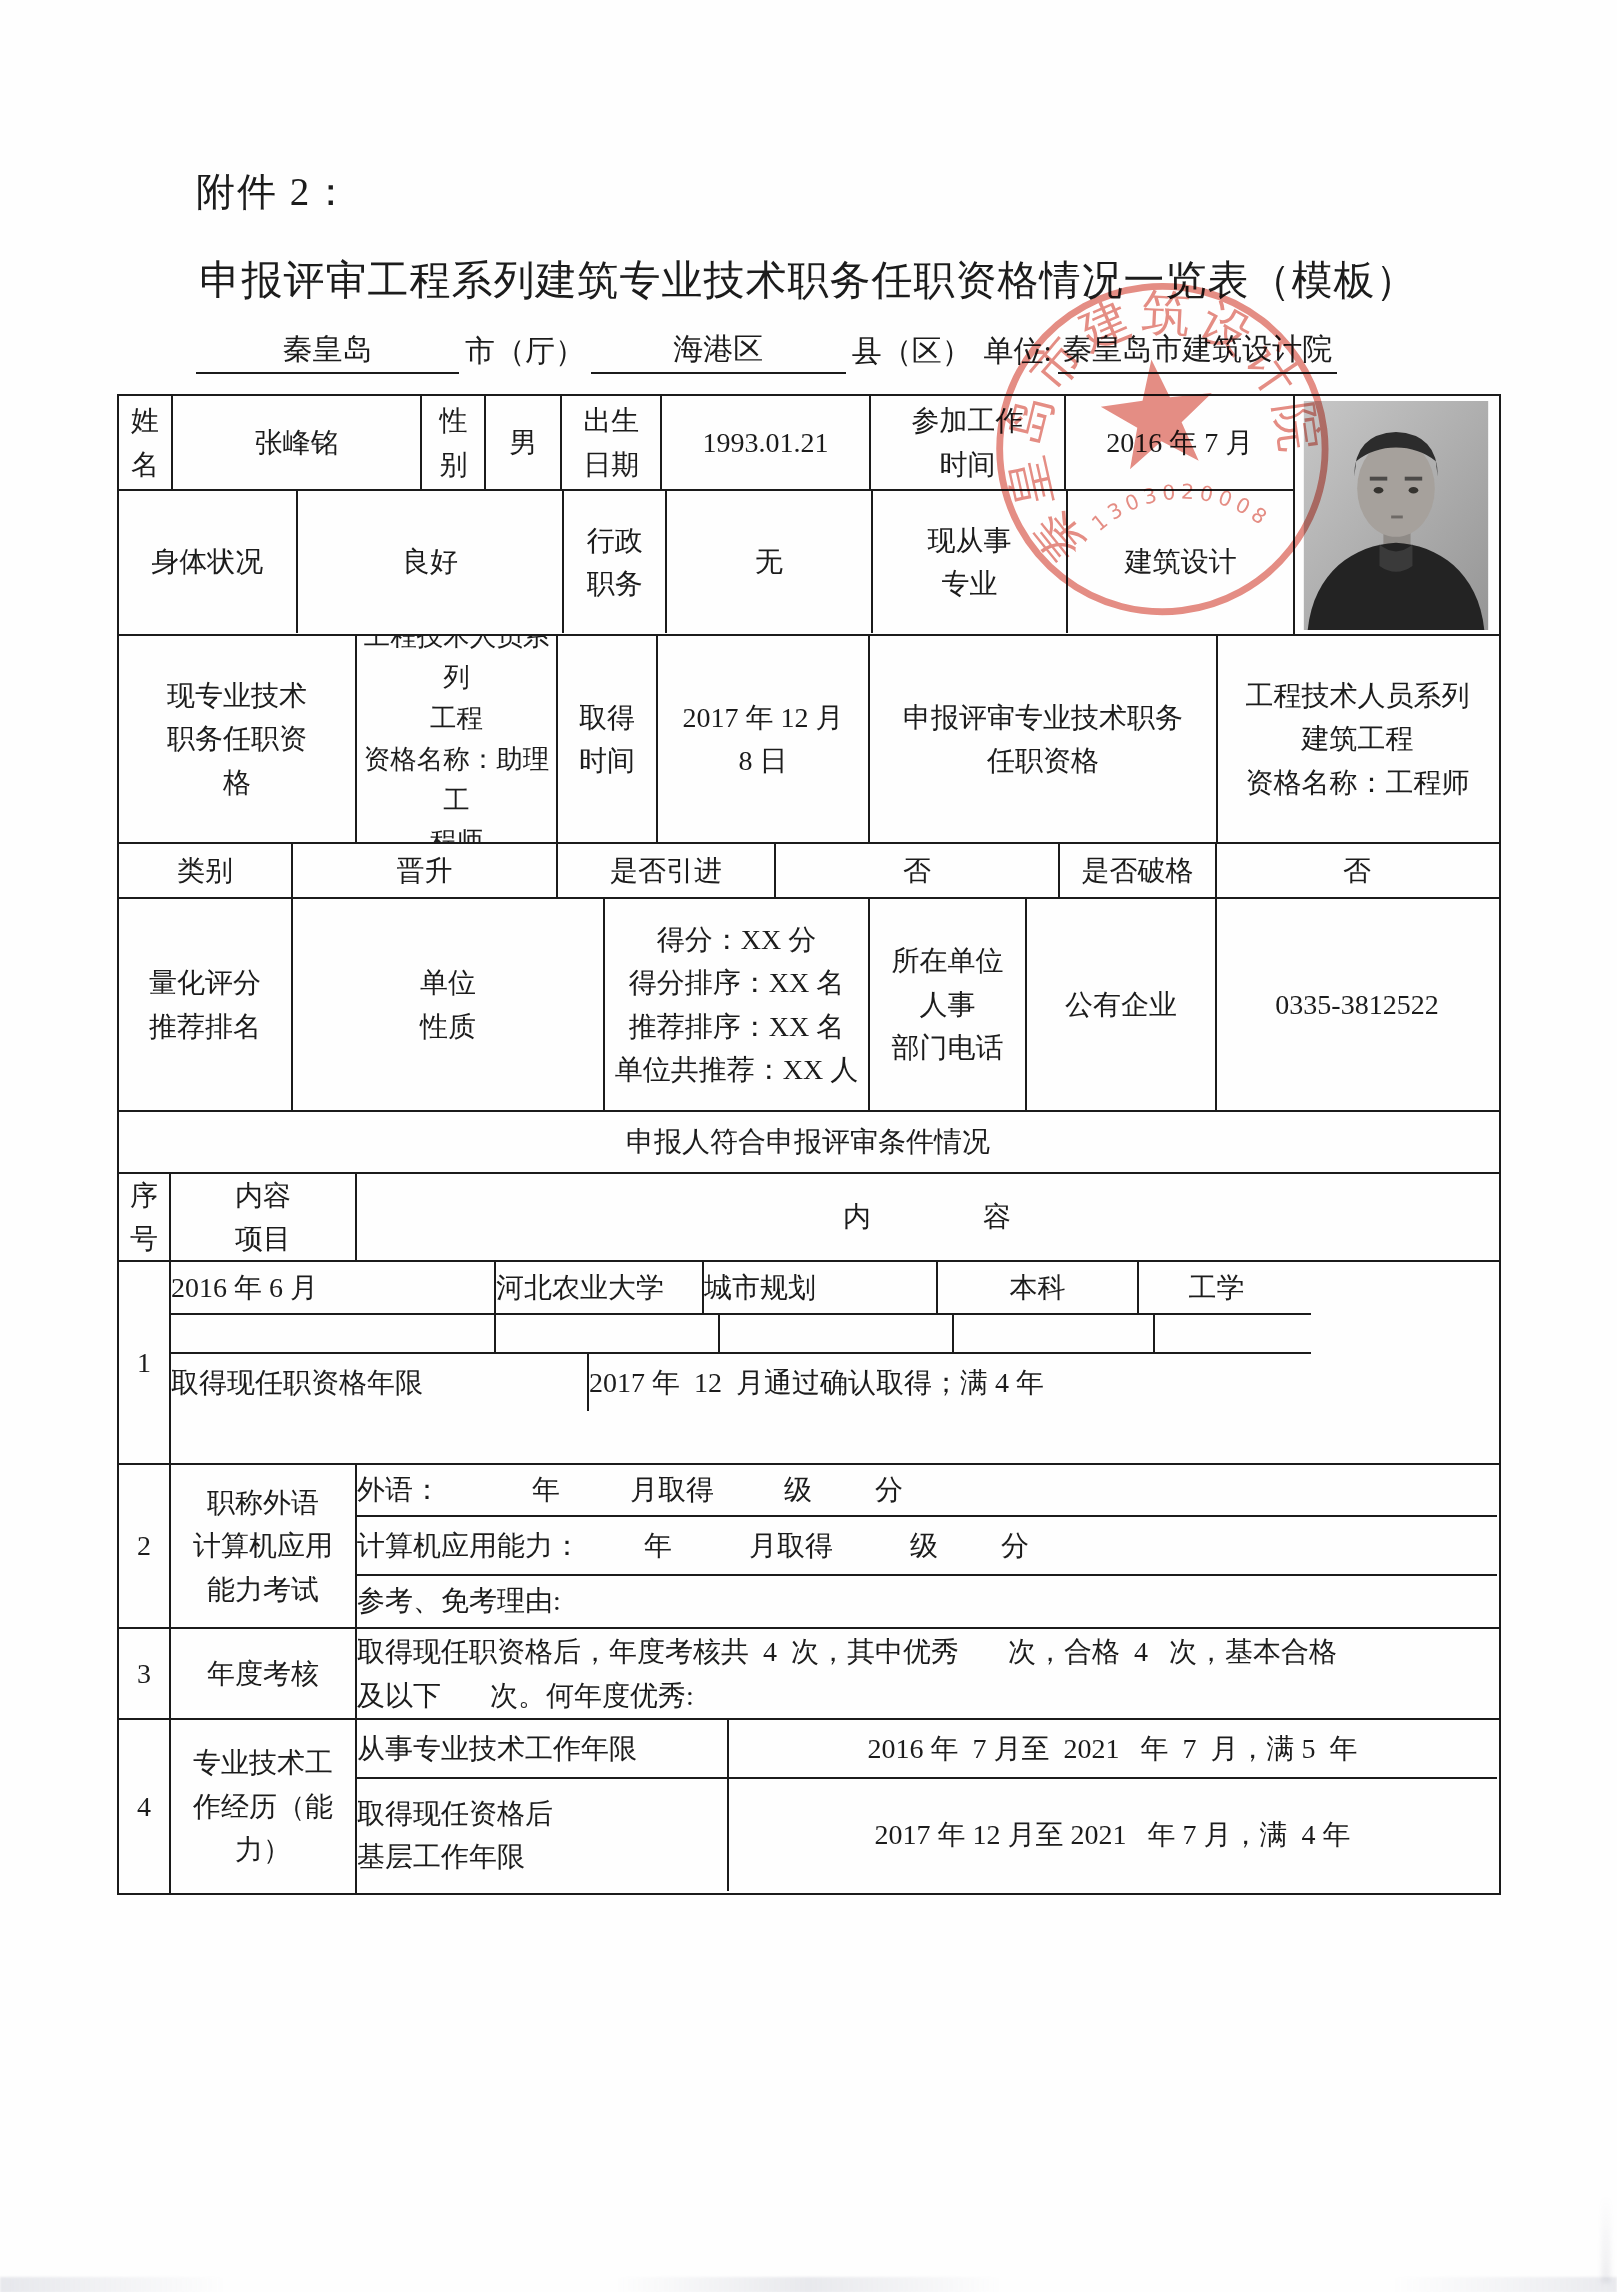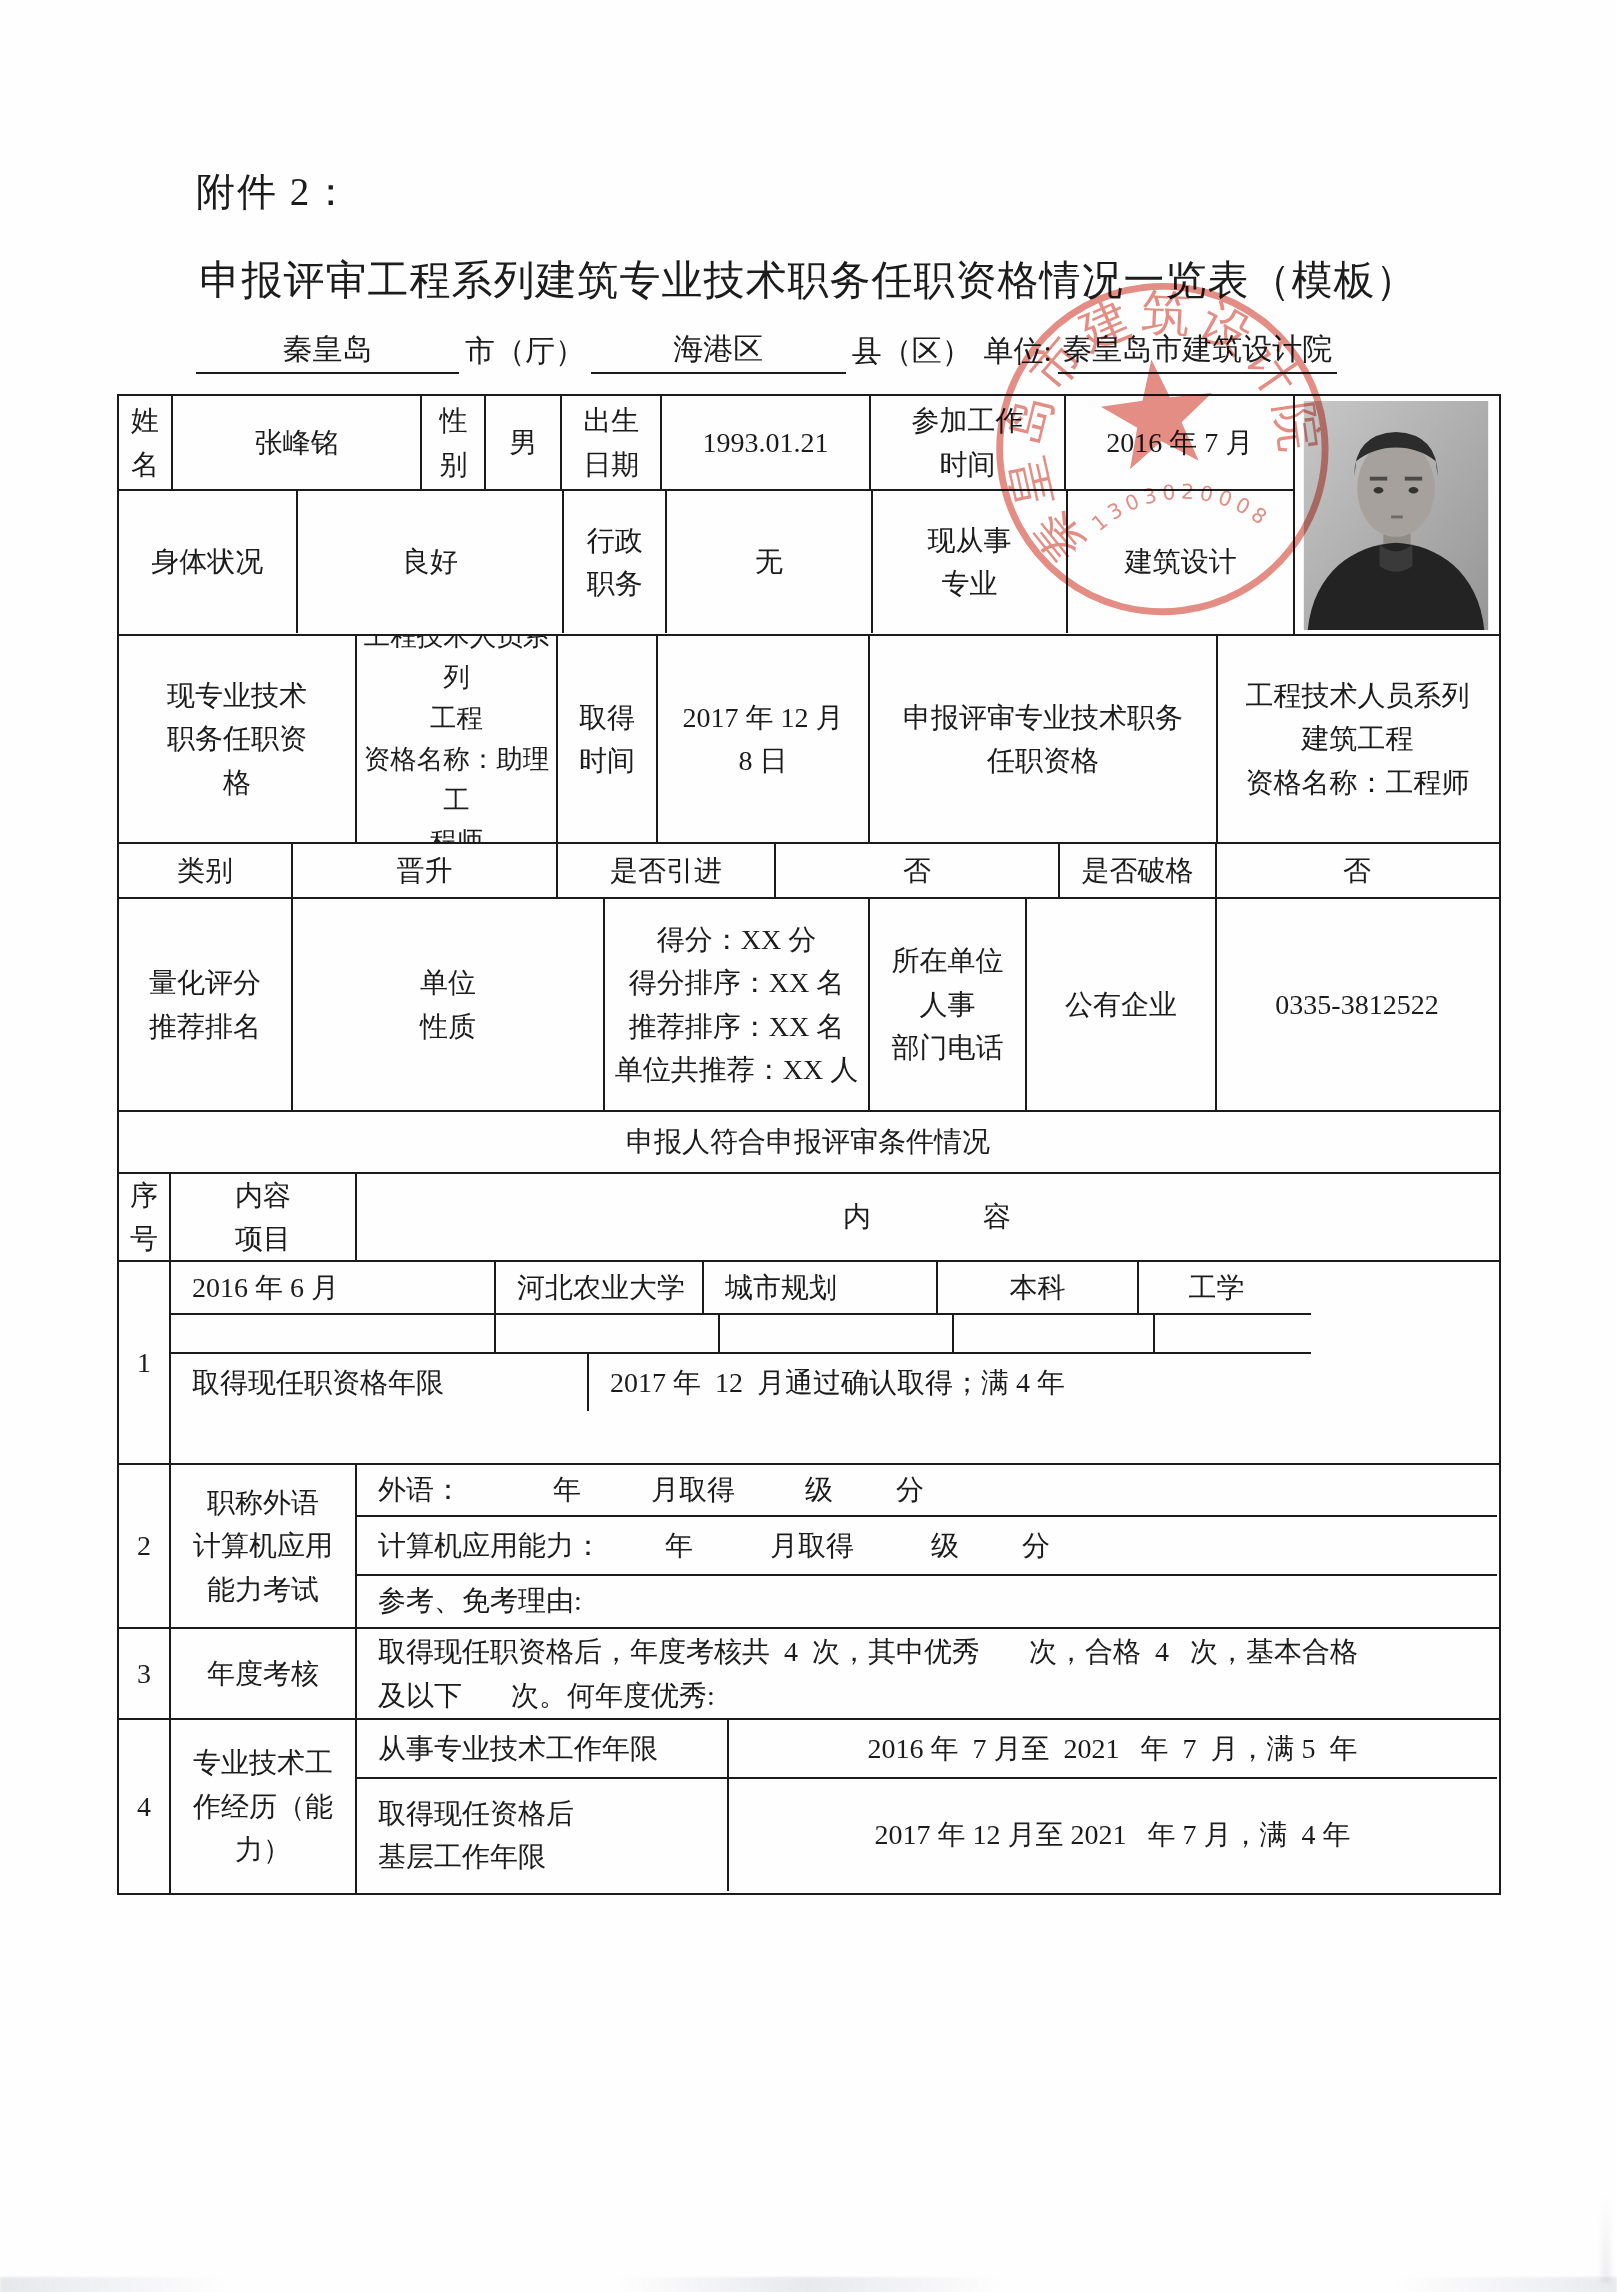--- a/index.html
+++ b/index.html
@@ -13,21 +13,21 @@
   .uline{display:inline-block;text-align:center;border-bottom:2.9px solid #1b1b1b;padding-bottom:2px;}
   .plain-seg{display:inline-block;padding:0 5.9px 2px 5.9px;}
 
   .form{position:absolute;left:117px;top:394px;width:1384px;border:2.9px solid #1b1b1b;box-sizing:border-box;}
   .row{display:flex;border-bottom:2.9px solid #1b1b1b;box-sizing:border-box;}
   .row.last{border-bottom:none;}
   .c{border-right:2.9px solid #1b1b1b;box-sizing:border-box;display:flex;align-items:center;
      justify-content:center;text-align:center;font-size:28px;line-height:1.55;
      white-space:pre-wrap;overflow:hidden;padding:2px 3.9px;}
   .c.endc{border-right:none;}
-  .c.lft{justify-content:flex-start;text-align:left;padding-left:21px;}
+  .c.lft{justify-content:flex-start;text-align:left;padding-left:0;}
   .grp{display:flex;flex-direction:column;box-sizing:border-box;border-right:2.9px solid #1b1b1b;}
   .subcol{display:flex;flex-direction:column;box-sizing:border-box;}
   .subrow{display:flex;border-bottom:2.9px solid #1b1b1b;box-sizing:border-box;flex:none;}
   .subrow.last{border-bottom:none;}
 
   .photo-cell{display:flex;align-items:center;justify-content:center;box-sizing:border-box;}
   .photo-frame{width:186px;height:229px;}
 
   .seal{position:absolute;left:980px;top:253px;width:365px;height:394px;
         transform:rotate(-7deg);mix-blend-mode:multiply;opacity:.82;pointer-events:none;}

